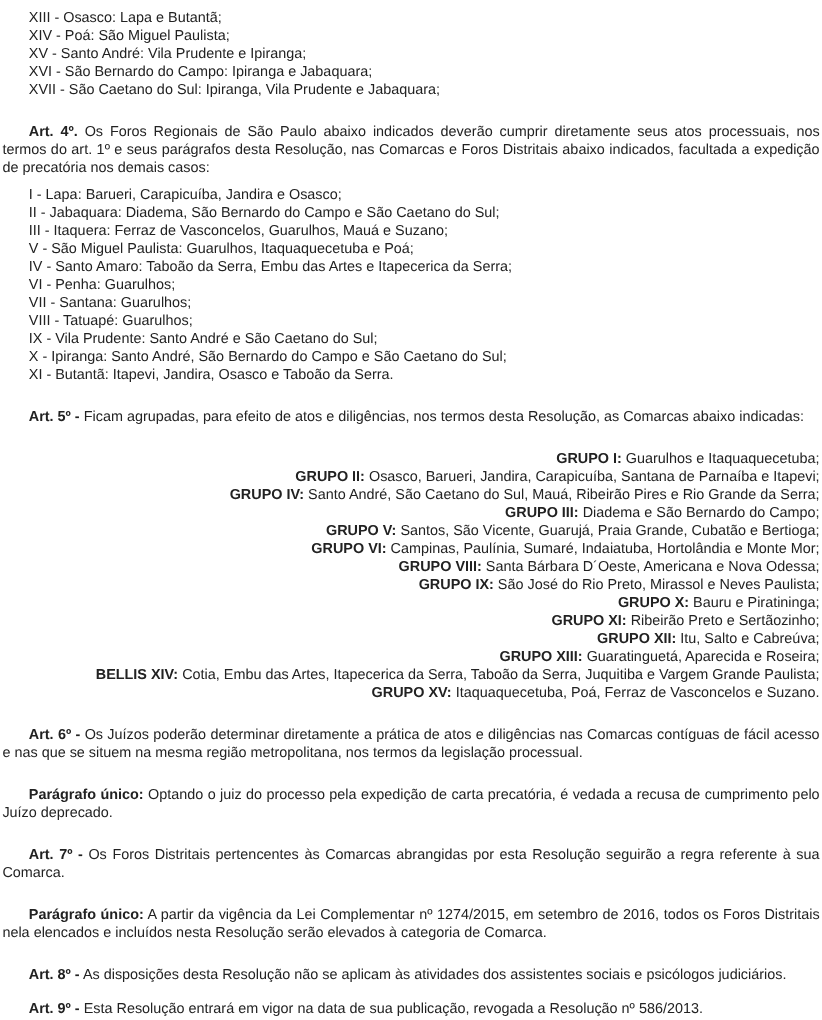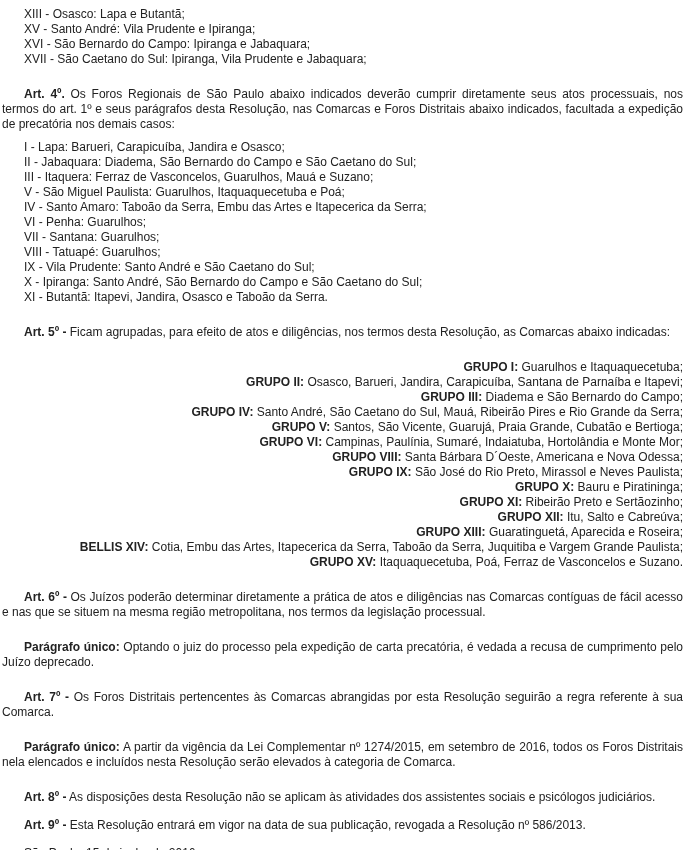--- a/index.html
+++ b/index.html
@@ -36,20 +36,21 @@
   .grupo { padding-left: 22px; text-align: right; }
   b { font-weight: bold; }
 </style>
 </head>
 <body>
 
 <div class="page">
 
   <ul class="plain blk">
     <li>XIII - Osasco: Lapa e Butantã;</li>
+    <li>XIV - Poá: São Miguel Paulista;</li>
     <li>XV - Santo André: Vila Prudente e Ipiranga;</li>
     <li>XVI - São Bernardo do Campo: Ipiranga e Jabaquara;</li>
     <li>XVII - São Caetano do Sul: Ipiranga, Vila Prudente e Jabaquara;</li>
   </ul>
 
   <p class="blk just">
     <b>Art. 4º.</b>
     <span>Os Foros Regionais de São Paulo abaixo indicados deverão cumprir diretamente seus atos processuais, nos termos do art. 1º e seus parágrafos desta Resolução, nas Comarcas e Foros Distritais abaixo indicados, facultada a expedição de precatória nos demais casos:</span>
   </p>
 
@@ -68,22 +69,22 @@
   </ul>
 
   <p class="blk just">
     <b>Art. 5º -</b>
     <span>Ficam agrupadas, para efeito de atos e diligências, nos termos desta Resolução, as Comarcas abaixo indicadas:</span>
   </p>
 
   <div class="blk">
     <div class="grupo"><b>GRUPO I:</b> <span>Guarulhos e Itaquaquecetuba;</span></div>
     <div class="grupo"><b>GRUPO II:</b> <span>Osasco, Barueri, Jandira, Carapicuíba, Santana de Parnaíba e Itapevi;</span></div>
+    <div class="grupo"><b>GRUPO IV:</b> <span>Santo André, São Caetano do Sul, Mauá, Ribeirão Pires e Rio Grande da Serra;</span></div>
     <div class="grupo"><b>GRUPO III:</b> <span>Diadema e São Bernardo do Campo;</span></div>
-    <div class="grupo"><b>GRUPO IV:</b> <span>Santo André, São Caetano do Sul, Mauá, Ribeirão Pires e Rio Grande da Serra;</span></div>
     <div class="grupo"><b>GRUPO V:</b> <span>Santos, São Vicente, Guarujá, Praia Grande, Cubatão e Bertioga;</span></div>
     <div class="grupo"><b>GRUPO VI:</b> <span>Campinas, Paulínia, Sumaré, Indaiatuba, Hortolândia e Monte Mor;</span></div>
     <div class="grupo"><b>GRUPO VIII:</b> <span>Santa Bárbara D´Oeste, Americana e Nova Odessa;</span></div>
     <div class="grupo"><b>GRUPO IX:</b> <span>São José do Rio Preto, Mirassol e Neves Paulista;</span></div>
     <div class="grupo"><b>GRUPO X:</b> <span>Bauru e Piratininga;</span></div>
     <div class="grupo"><b>GRUPO XI:</b> <span>Ribeirão Preto e Sertãozinho;</span></div>
     <div class="grupo"><b>GRUPO XII:</b> <span>Itu, Salto e Cabreúva;</span></div>
     <div class="grupo"><b>GRUPO XIII:</b> <span>Guaratinguetá, Aparecida e Roseira;</span></div>
     <div class="grupo"><b>BELLIS XIV:</b> <span>Cotia, Embu das Artes, Itapecerica da Serra, Taboão da Serra, Juquitiba e Vargem Grande Paulista;</span></div>
     <div class="grupo"><b>GRUPO XV:</b> <span>Itaquaquecetuba, Poá, Ferraz de Vasconcelos e Suzano.</span></div>

